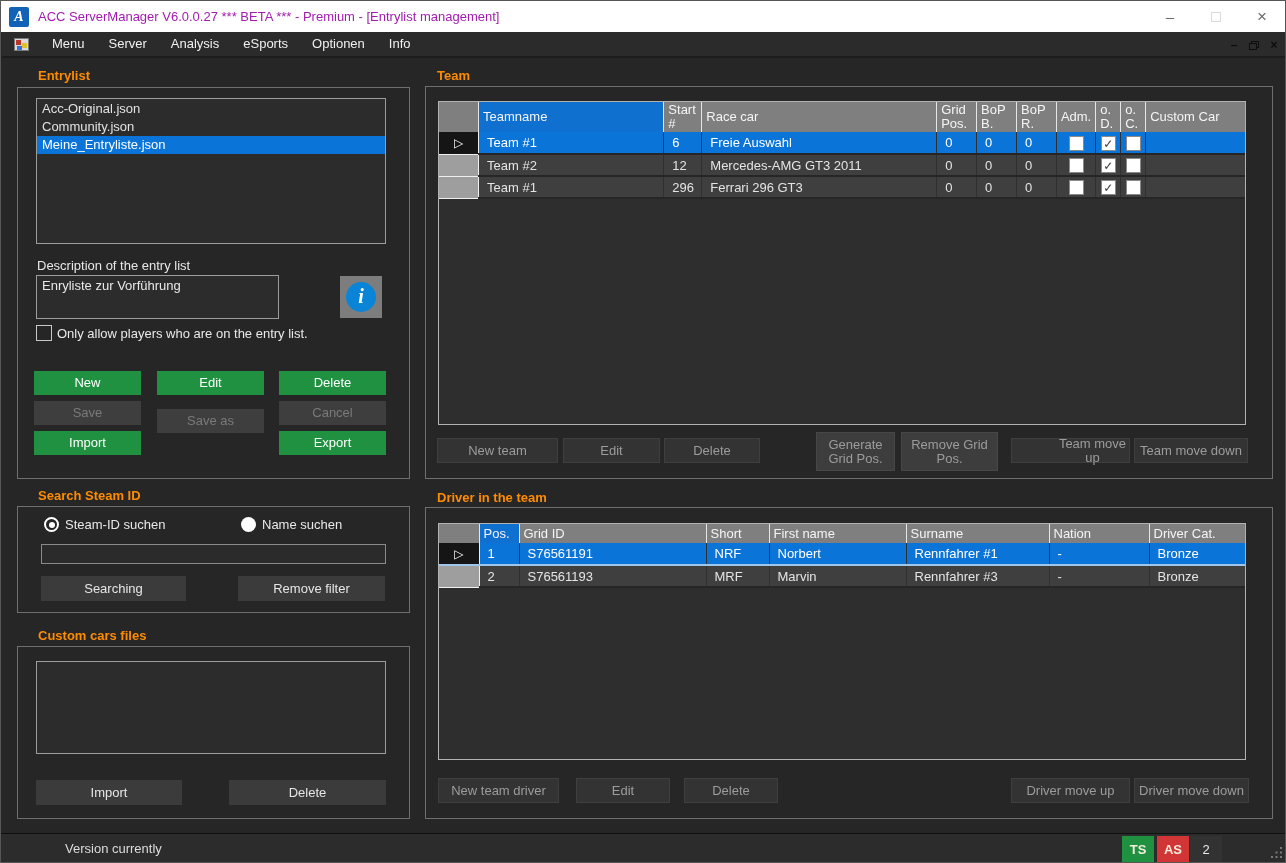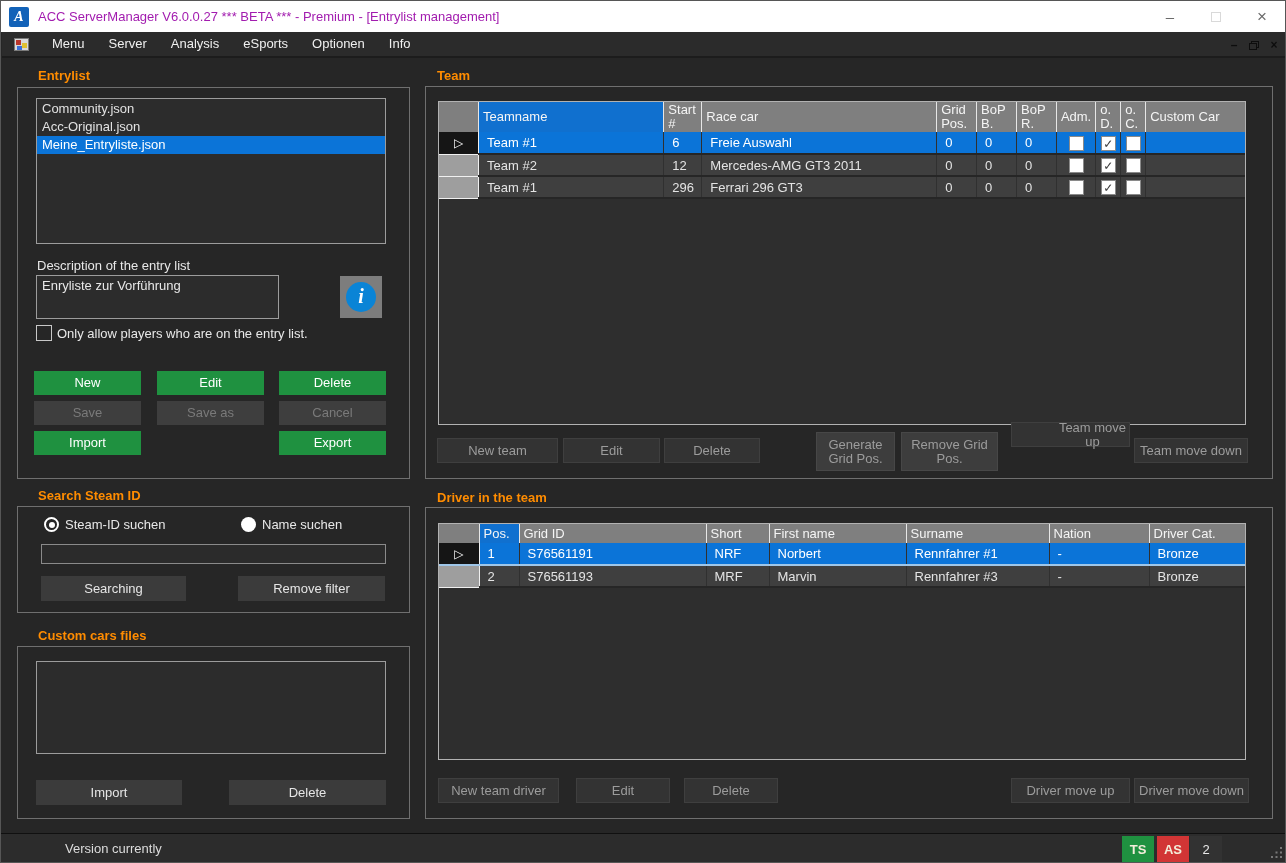--- a/index.html
+++ b/index.html
@@ -133,39 +133,39 @@
       <span class="mdi-btn">×</span>
     </div>
   </div>
 
   <div class="content">
 
     <span class="group-title" style="left:37px;top:10px;">Entrylist</span>
     <div class="groupbox" style="left:16px;top:29px;width:393px;height:392px;"></div>
 
     <div class="listbox" id="entry-files" style="left:35px;top:40px;width:350px;height:146px;">
+        <div class="list-item">Acc-Original.json</div>
         <div class="list-item">Community.json</div>
-        <div class="list-item">Acc-Original.json</div>
         <div class="list-item selected">Meine_Entryliste.json</div>
       </div>
 
     <span class="lbl" style="left:36px;top:200px;">Description of the entry list</span>
     <textarea class="descbox" style="left: 35px; top: 217px; width: 243px; height: 44px;">Enryliste zur Vorführung</textarea>
     <div class="infobtn" style="left:339px;top:218px;width:42px;height:42px;">
       <span class="circle">i</span>
     </div>
 
     <span class="chk" id="entry-checkbox" style="left:35px;top:267px;"></span>
     <span class="lbl" style="left:56px;top:268px;">Only allow players who are on the entry list.</span>
 
     <div class="btn btn-green" style="left:33px;top:313px;width:107px;height:24px;">New</div>
     <div class="btn btn-green" style="left:156px;top:313px;width:107px;height:24px;">Edit</div>
     <div class="btn btn-green" style="left:278px;top:313px;width:107px;height:24px;">Delete</div>
     <div class="btn btn-disabled" style="left:33px;top:343px;width:107px;height:24px;">Save</div>
-    <div class="btn btn-disabled" style="left:156px;top:343px;width:107px;height:24px;">Save as</div>
+    <div class="btn btn-disabled" style="left:156px;top:351px;width:107px;height:24px;">Save as</div>
     <div class="btn btn-disabled" style="left:278px;top:343px;width:107px;height:24px;">Cancel</div>
     <div class="btn btn-green" style="left:33px;top:373px;width:107px;height:24px;">Import</div>
     <div class="btn btn-green" style="left:278px;top:373px;width:107px;height:24px;">Export</div>
 
     <span class="group-title" style="left:37px;top:430px;">Search Steam ID</span>
     <div class="groupbox" style="left:16px;top:448px;width:393px;height:107px;"></div>
 
     <span class="radio on" id="radio-steam" style="left:43px;top:459px;"></span>
     <span class="lbl" style="left:64px;top:459px;">Steam-ID suchen</span>
     <span class="radio off" id="radio-name" style="left:240px;top:459px;"></span>
@@ -257,21 +257,21 @@
             </tr>
           </tbody>
       </table>
     </div>
 
     <div class="btn btn-dark" style="left:436px;top:380px;width:121px;height:25px;">New team</div>
     <div class="btn btn-dark" style="left:562px;top:380px;width:97px;height:25px;">Edit</div>
     <div class="btn btn-dark" style="left:663px;top:380px;width:96px;height:25px;">Delete</div>
     <div class="btn btn-dark2" style="left:815px;top:374px;width:79px;height:39px;padding:0 6px;">Generate Grid Pos.</div>
     <div class="btn btn-dark2" style="left:900px;top:374px;width:97px;height:39px;padding:0 6px;">Remove Grid Pos.</div>
-    <div class="btn btn-dark" style="left:1010px;top:364px;width:119px;height:25px;padding-left:44px;">Team move up</div>
+    <div class="btn btn-dark" style="left:1010px;top:380px;width:119px;height:25px;padding-left:44px;">Team move up</div>
     <div class="btn btn-dark" style="left:1133px;top:380px;width:114px;height:25px;">Team move down</div>
 
     <span class="group-title" style="left:436px;top:432px;">Driver in the team</span>
     <div class="groupbox" style="left:424px;top:449px;width:848px;height:312px;"></div>
 
     <div class="grid-wrap" style="left:437px;top:465px;width:808px;height:237px;">
       <table class="dgv driver-dgv">
         <colgroup id="driver-cols">
             <col style="width: 40px;">
             <col style="width: 40px;">

